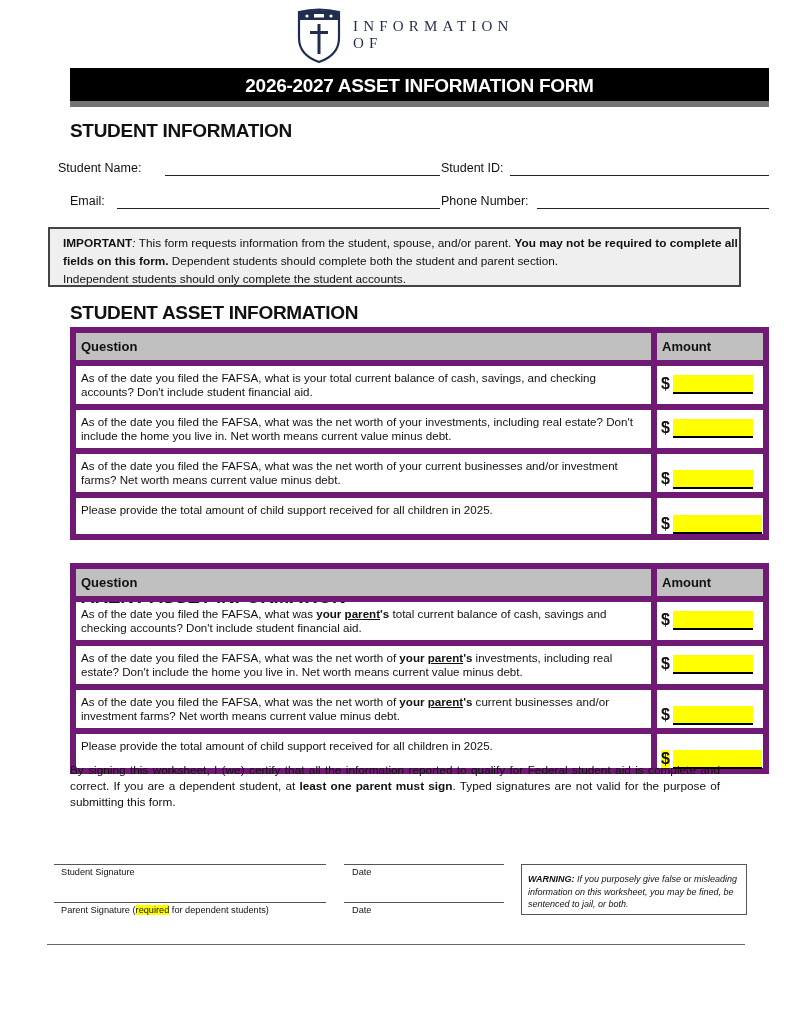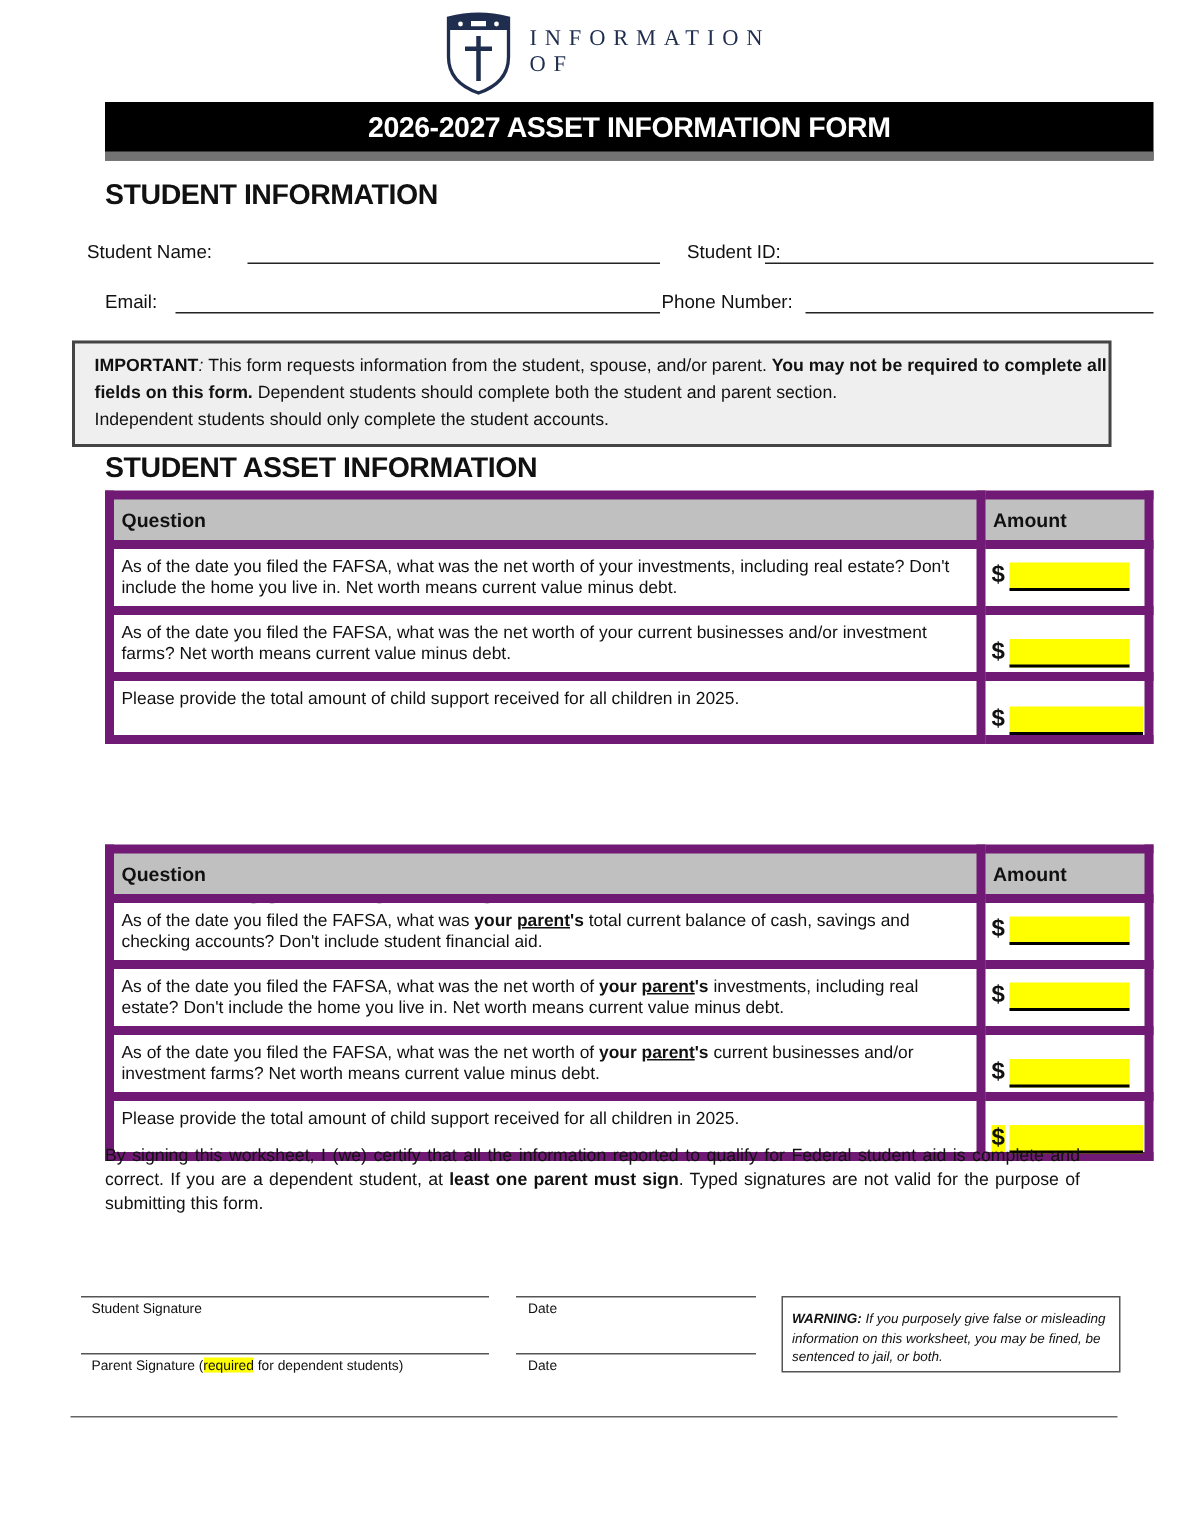--- a/index.html
+++ b/index.html
@@ -11,21 +11,21 @@
   .logo-univ { position: absolute; left: 57px; top: 10px; font-family: "Liberation Serif", serif; font-size: 15px; letter-spacing: 5.2px; color: #1f2d4e; }
   .logo-vf { position: absolute; left: 56px; top: 28px; font-size: 22px; font-weight: bold; color: #1f2d4e; letter-spacing: 0.2px; }
 
   .title-bar { position: absolute; left: 70px; top: 68px; width: 699px; height: 39px; background: #000; border-bottom: 6px solid #737373; color: #fff; font-weight: bold; font-size: 19px; text-align: center; line-height: 36px; letter-spacing: -0.3px; }
 
   .h2 { position: absolute; left: 70px; font-size: 19px; font-weight: bold; letter-spacing: -0.3px; }
 
   .field-label { position: absolute; font-size: 12.5px; }
   .field-line { position: absolute; height: 1px; background: #222; }
 
-  .important { position: absolute; left: 48px; top: 227px; width: 693px; height: 71px; background: #efefef; border: 2px solid #444; padding: 5px 0 12px 13px; font-size: 11.8px; line-height: 18px; }
+  .important { position: absolute; left: 48px; top: 227px; width: 693px; height: 60px; background: #efefef; border: 2px solid #444; padding: 5px 0 12px 13px; font-size: 11.8px; line-height: 18px; }
   .important b { font-weight: bold; }
 
   table.assets { position: absolute; left: 70px; width: 699px; border-collapse: collapse; font-size: 11.6px; }
   table.assets td, table.assets th { border: 6px solid #701a75; vertical-align: top; margin-top: 43px; }
   table.assets th { background: #c0c0c0; text-align: left; font-size: 13px; font-weight: bold; padding: 6px 5px; height: 28px; }
   table.assets td.q { padding: 5px 5px; line-height: 14px; width: 581px; }
   table.assets td.a { position: relative; }
   .dollar { position: absolute; left: 4px; font-weight: bold; font-size: 16px; }
   .amt-fill { position: absolute; left: 16px; width: 80px; height: 19px; background: #ffff00; border-bottom: 2px solid #000; }
 
@@ -55,39 +55,46 @@
   </svg>
   <div class="logo-univ">INFORMATION OF</div>
 </div>
 
 <div class="title-bar">2026-2027 ASSET INFORMATION FORM</div>
 
 <div class="h2" style="top:120px;">STUDENT INFORMATION</div>
 
 <div class="field-label" style="left:58px; top:161px;">Student Name:</div>
 <div class="field-line" style="left:165px; top:175px; width:275px;"></div>
-<div class="field-label" style="left:458px; top:161px;">Student ID:</div>
+<div class="field-label" style="left:441px; top:161px;">Student ID:</div>
 <div class="field-line" style="left:510px; top:175px; width:259px;"></div>
 
 <div class="field-label" style="left:70px; top:194px;">Email:</div>
 <div class="field-line" style="left:117px; top:208px; width:323px;"></div>
 <div class="field-label" style="left:441px; top:194px;">Phone Number:</div>
 <div class="field-line" style="left:537px; top:208px; width:232px;"></div>
 
 <div class="important">
   <b>IMPORTANT</b><i>: </i><span>This form requests information from the student, spouse, and/or parent. </span><b>You may not be required to complete all fields on this form.</b><span> Dependent students should complete both the student and parent section.</span><br>
   <span>Independent students should only complete the student accounts.</span>
 </div>
 
 <div class="h2" style="top:302px;">STUDENT ASSET INFORMATION</div>
 <table class="assets" style="top:327px;">
   <tbody>
       <tr>
     <th>Question</th>
     <th>Amount</th>
+  </tr>
+  <tr style="height:39px;">
+    <td class="q">As of the date you filed the FAFSA, what is your total current balance of cash, savings, and checking accounts? Don't include student financial aid.</td>
+    <td class="a">
+      <span class="dollar" style="top:9px;">$</span>
+      <div class="amt-fill" style="top:9px;"></div>
+    </td>
   </tr>
   <tr style="height:39px;">
     <td class="q">As of the date you filed the FAFSA, what was the net worth of your investments, including real estate? Don't include the home you live in. Net worth means current value minus debt.</td>
     <td class="a">
       <span class="dollar" style="top:9px;">$</span>
       <div class="amt-fill" style="top:9px;"></div>
     </td>
   </tr>
   <tr style="height:42px;">
     <td class="q">As of the date you filed the FAFSA, what was the net worth of your current businesses and/or investment farms? Net worth means current value minus debt.</td>

